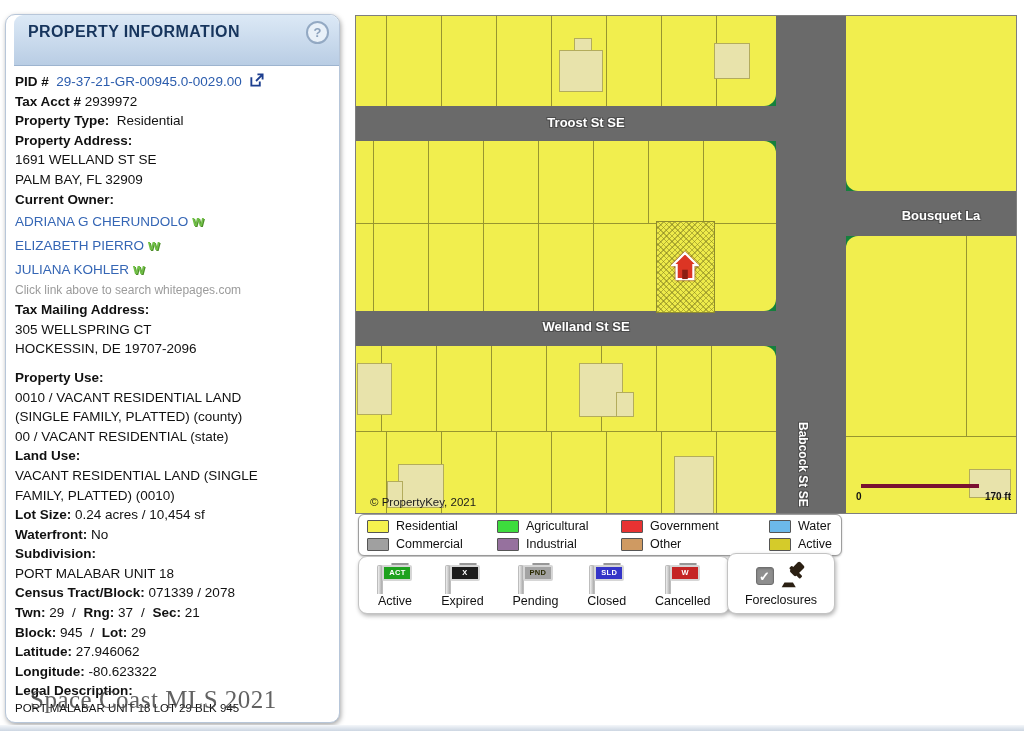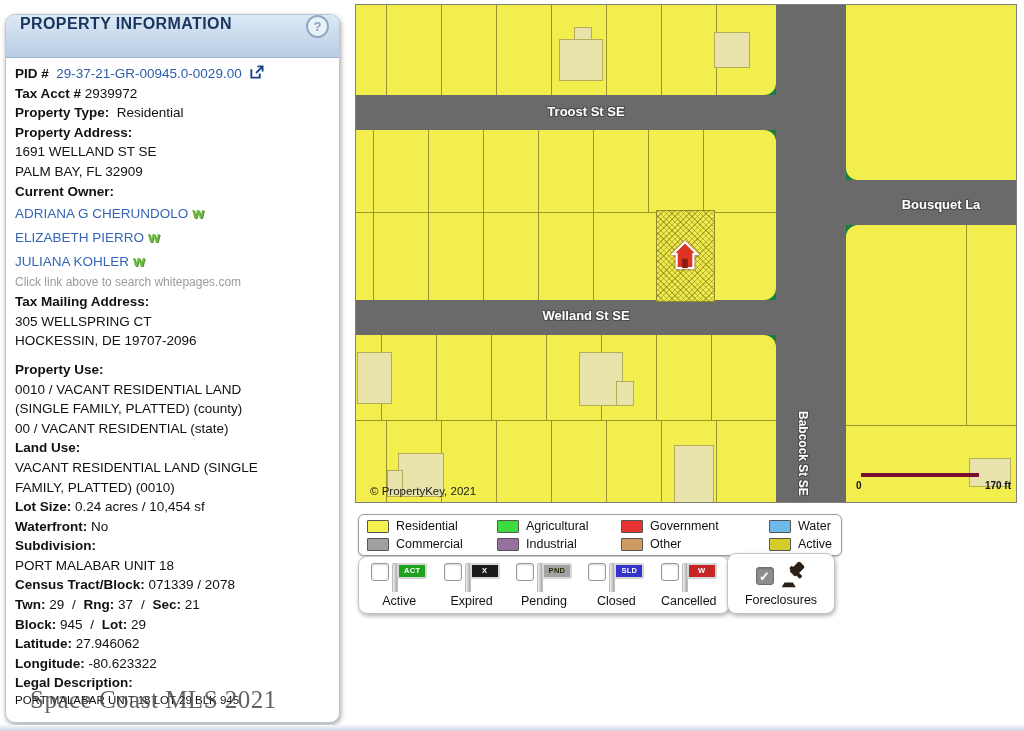--- a/index.html
+++ b/index.html
@@ -4,22 +4,22 @@
 <style>
   html,body{margin:0;padding:0;background:#fff;}
   .stage{position:relative;width:1024px;height:731px;background:#ffffff;
          font-family:"Liberation Sans",sans-serif;overflow:hidden;}
 
   
   .panel{position:absolute;left:5px;top:14px;width:333px;height:707px;
          background:#fff;border:1px solid #b7c6d9;border-radius:10px;
          box-shadow:1px 2px 5px rgba(0,0,0,.35);overflow:hidden;}
   .panel-header{height:34px;background:linear-gradient(#dce9f6,#b9cde4);
-         border-bottom:1px solid #9db4cf;display:flex;
-         padding:0 10px 8px 14px;border-radius:9px 9px 0 0;}
+         border-bottom:1px solid #9db4cf;display:flex;align-items:center;
+         padding:0 10px 16px 14px;border-radius:9px 9px 0 0;margin-left:8px;}
   .panel-title{font-size:16px;font-weight:bold;color:#17355d;letter-spacing:.4px;flex:1;}
   .help{width:19px;height:19px;border:2px solid #93a9c3;border-radius:50%;
         color:#8ba1bc;font-size:13px;font-weight:bold;display:flex;
         align-items:center;justify-content:center;background:#e9f1f9;cursor:pointer;}
   .panel-body{padding:6px 8px 0 9px;font-size:13.5px;color:#111;}
   .row{line-height:19.6px;white-space:nowrap;}
   .b{font-weight:bold;}
   .link{color:#2b5cad;cursor:pointer;}
   .owner-row{line-height:23px;}
   .owner-row .link{color:#3566b5;}
@@ -30,21 +30,21 @@
   .legal-value{font-size:11.5px;line-height:15px;}
   .extlink{display:inline-block;vertical-align:-2px;margin-left:4px;}
   .sep{margin:0 4px;}
 
   
   .watermark{position:absolute;left:2px;top:686px;z-index:40;
      font-family:"Liberation Serif",serif;font-size:25px;color:rgba(70,70,70,.85);
      letter-spacing:.5px;pointer-events:none;margin-left:28px;}
 
   
-  .map{position:absolute;left:355px;top:4px;width:660px;height:497px;
+  .map{position:absolute;left:355px;top:15px;width:660px;height:497px;
        background:#15803d;border:1px solid #7e7e7e;overflow:hidden;}
   .street{position:absolute;background:#6a6a6a;}
   .block{position:absolute;background:#f1ee4e;}
   .lot-v{position:absolute;width:1px;background:#98952f;}
   .lot-h{position:absolute;height:1px;background:#98952f;}
   .bld{position:absolute;background:#e8e3ab;border:1px solid #b3ac5c;}
   .street-label{position:absolute;color:#fff;font-size:13px;font-weight:bold;text-align:center;
       text-shadow:-1px -1px 0 #4c4c4c,1px -1px 0 #4c4c4c,-1px 1px 0 #4c4c4c,1px 1px 0 #4c4c4c;}
   .street-label.vert{writing-mode:vertical-rl;}
   .subject{position:absolute;left:300px;top:205px;width:57px;height:90px;
@@ -71,21 +71,21 @@
   
   .status-box{position:absolute;left:358px;top:556px;width:362px;height:56px;
       background:#fff;border:1px solid #c3c3c3;border-radius:9px;
       box-shadow:1px 2px 4px rgba(0,0,0,.3);display:flex;
       justify-content:space-around;align-items:center;padding:0 4px;}
   .fc-box{position:absolute;left:727px;top:553px;width:106px;height:59px;
       background:#fff;border:1px solid #c3c3c3;border-radius:9px;
       box-shadow:1px 2px 4px rgba(0,0,0,.3);display:flex;flex-direction:column;
       align-items:center;justify-content:center;}
   .sitem{display:flex;flex-direction:column;align-items:center;}
-  .sitop{display:flex;height:30px;}
+  .sitop{display:flex;align-items:flex-end;height:30px;flex-direction:column;}
   .cb{width:16px;height:16px;background:#fff;border:1px solid #979797;border-radius:3px;
       box-shadow:inset 0 1px 2px rgba(0,0,0,.18);margin-right:3px;cursor:pointer;
       display:flex;align-items:center;justify-content:center;}
   .cb.checked{background:#8e8e8e;border-color:#6f6f6f;}
   .cb.checked i{font-style:normal;color:#fff;font-size:13px;font-weight:bold;line-height:1;}
   .flag{position:relative;display:flex;align-items:flex-start;height:30px;}
   .pole{width:4px;height:28px;background:linear-gradient(90deg,#efefef,#ababab);
         border-radius:2px 2px 0 0;border:1px solid #bdbdbd;border-bottom:none;}
   .flag-face{margin-left:-1px;min-width:22px;height:12px;padding:0 2px;
       border:2px solid #d6d6d6;border-radius:2px;display:flex;align-items:center;

